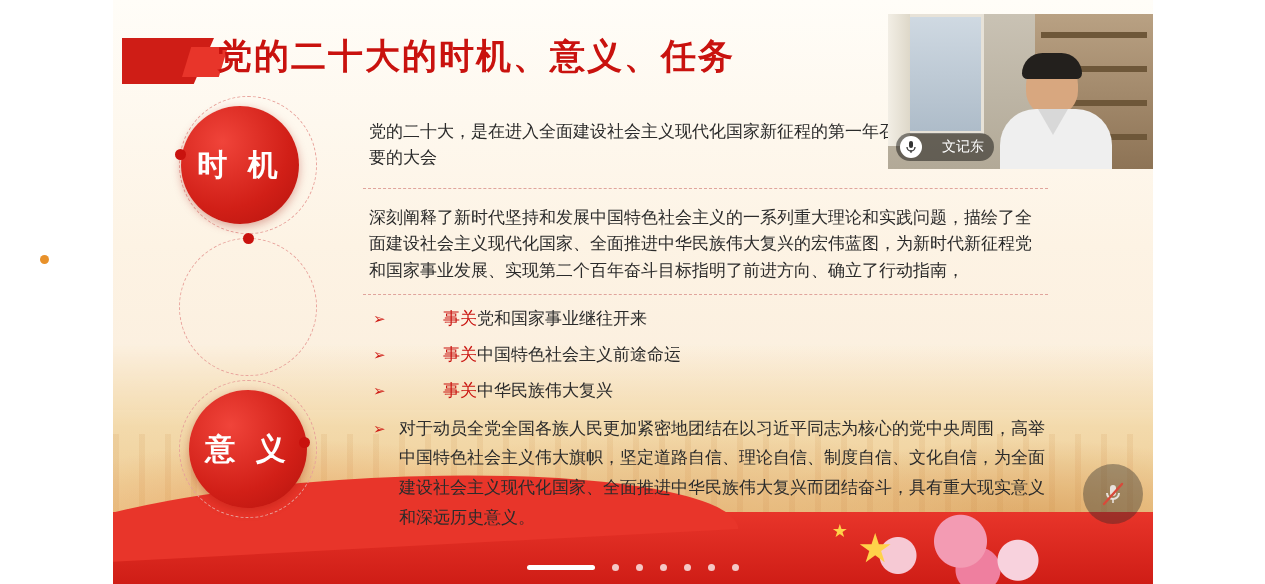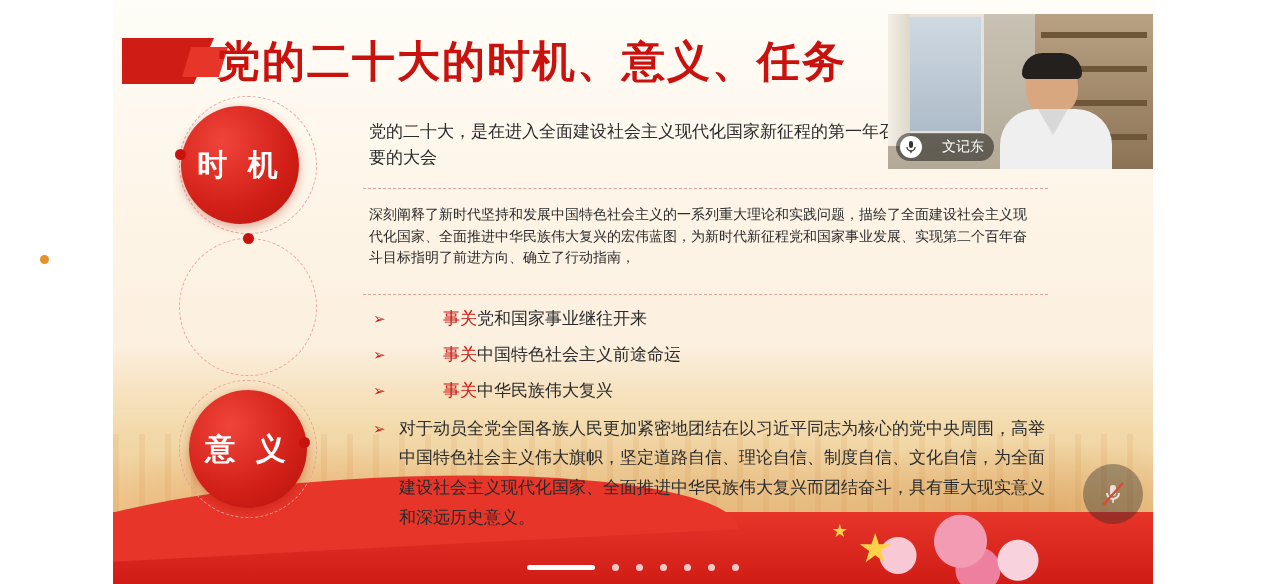--- a/index.html
+++ b/index.html
@@ -95,21 +95,21 @@
     clip-path: polygon(0 0, 100% 0, 78% 100%, 0 100%);
   }
   .title-tab2 {
     position: absolute; left: 60px; top: 14px;
     width: 46px; height: 30px;
     background: #e8352a;
     clip-path: polygon(20% 0, 100% 0, 80% 100%, 0 100%);
   }
   .title-text {
     position: absolute; left: 95px; top: 0;
-    font-size: 43px; font-weight: bold;
+    font-size: 35px; font-weight: bold;
     color: #c9120e;
     letter-spacing: 2px;
     white-space: nowrap;
     font-family: "DejaVu Sans", sans-serif;
   }
 
   
   .circle {
     position: absolute;
     width: 118px; height: 118px;
@@ -147,21 +147,21 @@
     font-family: "DejaVu Sans", sans-serif;
     line-height: 1.55;
   }
   .p1 { left: 256px; top: 118px; width: 660px; font-size: 17px; }
   .rule {
     position: absolute; height: 0;
     border-top: 1px dashed #e0a49c;
   }
   .r1 { left: 250px; top: 188px; width: 685px; }
   .r2 { left: 250px; top: 294px; width: 685px; }
-  .p2 { left: 256px; top: 204px; width: 668px; font-size: 14px; }
+  .p2 { left: 256px; top: 204px; width: 668px; font-size: 17px; }
 
   .bullets { position: absolute; left: 256px; top: 305px; width: 680px; }
   .bullet { position: relative; padding-left: 30px; margin-bottom: 9px; font-size: 17px;
             color: #2b2b2b; font-family: "DejaVu Sans", sans-serif; line-height: 1.6; }
   .bullet .arrow {
     position: absolute; left: 4px; top: 2px;
     color: #cf1d16; font-size: 15px;
   }
   .bullet .hl { color: #c9120e; margin-left: 44px; }
   .bullet.long { line-height: 1.75; }

